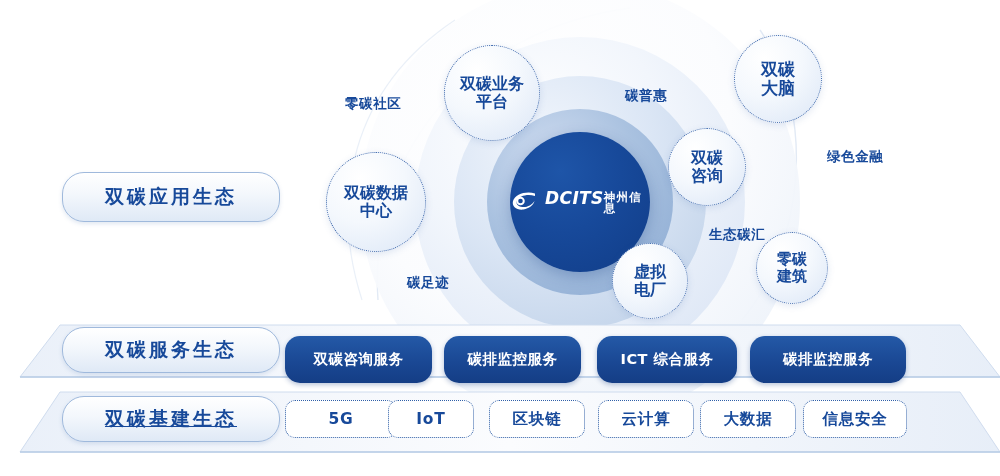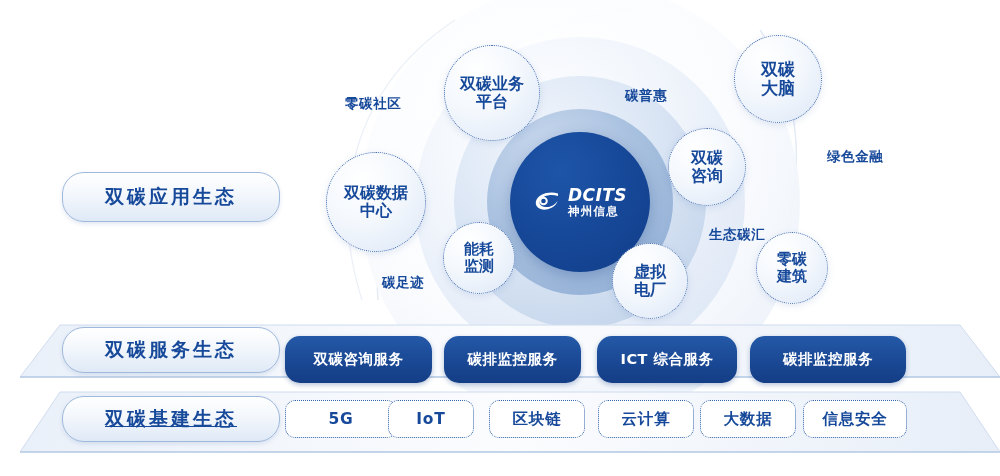--- a/index.html
+++ b/index.html
@@ -46,21 +46,21 @@
   .core{
     position:absolute;
     width:140px;height:140px;left:510px;top:132px;
     border-radius:50%;
     background:radial-gradient(circle at 36% 28%, #1e55a8 0%, #17499a 45%, #123f8b 90%, #0f3a82 100%);
     box-shadow:0 4px 14px rgba(20,60,130,.28);
     display:flex;align-items:center;justify-content:center;
   }
   .logo{display:flex;align-items:center;gap:5px;}
   .logo-mark{width:30px;height:24px;flex:0 0 auto;}
-  .logo-txt{display:flex;flex-direction:column;line-height:1;}
+  .logo-txt{display:flex;line-height:1;}
   .logo-en{
     color:#ffffff;font-size:17px;font-weight:bold;font-style:italic;
     letter-spacing:.4px;font-family:"DejaVu Sans","Liberation Sans",sans-serif;
   }
   .logo-cn{
     color:#ffffff;font-size:11.5px;font-weight:bold;letter-spacing:1.2px;margin-top:2px;
   }
 
   
   .bubble{
@@ -183,45 +183,39 @@
           <div>双碳数据</div>
           <div>中心</div>
         </span>
       </div>
       <div class="bubble" style="left: 668px; top: 128px; width: 78px; height: 78px; font-size: 16px;">
         <span>
           <div>双碳</div>
           <div>咨询</div>
         </span>
       </div>
-      <div class="bubble" style="left: 443px; top: 222px; width: 72px; height: 72px; font-size: 15px;">
-        <span>
-          <div>能耗</div>
-          <div>监测</div>
-        </span>
-      </div>
       <div class="bubble" style="left: 756px; top: 232px; width: 72px; height: 72px; font-size: 15px;">
         <span>
           <div>零碳</div>
           <div>建筑</div>
         </span>
       </div>
       <div class="bubble" style="left: 612px; top: 243px; width: 76px; height: 76px; font-size: 16px;">
         <span>
           <div>虚拟</div>
           <div>电厂</div>
         </span>
       </div>
     </div>
 
   <div class="layer l-labels" id="flabels">
       <div class="flabel" style="left: 318px; top: 95px;">零碳社区</div>
       <div class="flabel" style="left: 598px; top: 87px;">碳普惠</div>
       <div class="flabel" style="left: 800px; top: 148px;">绿色金融</div>
-      <div class="flabel" style="left: 355px; top: 274px;">碳足迹</div>
+      <div class="flabel" style="left: 380px; top: 274px;">碳足迹</div>
       <div class="flabel" style="left: 682px; top: 226px;">生态碳汇</div>
     </div>
 
   <div class="layer l-bandcontent">
 
     <div class="band-pillbox" id="tier0box" style="left:62px;top:172px;width:218px;height:50px;">
       <span>双碳应用生态</span>
     </div>
 
     <div class="band-pillbox" id="tier1box" style="left:62px;top:327px;width:218px;height:46px;">

